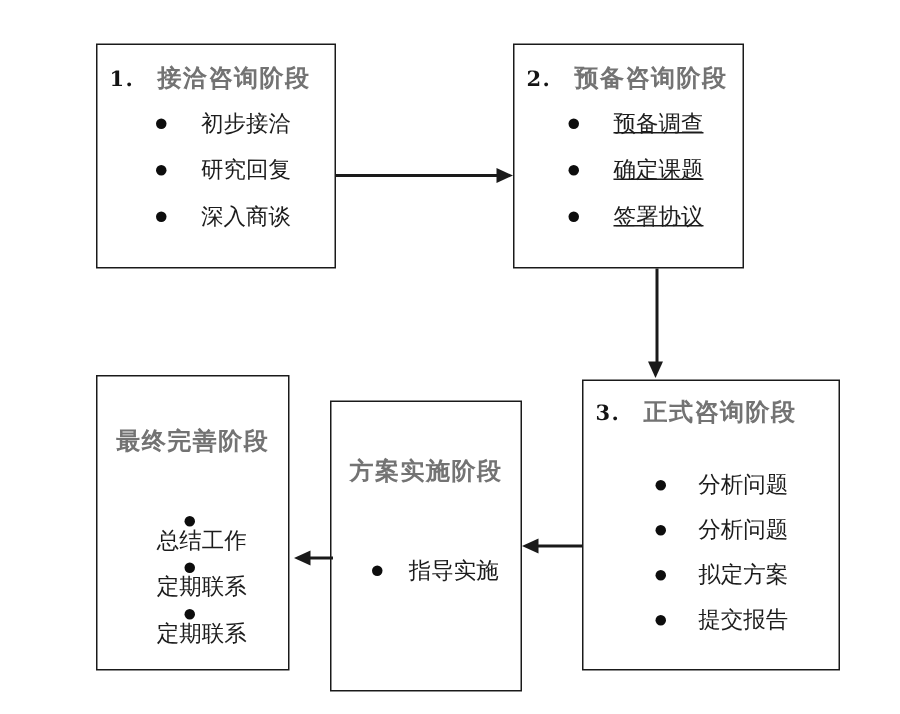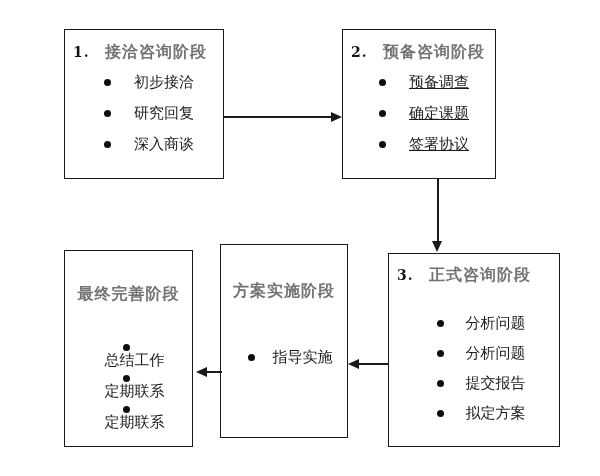--- a/index.html
+++ b/index.html
@@ -81,21 +81,21 @@
 
   
   #node-3 { left: 388px; top: 253px; width: 172px; height: 194px; }
   #node-3 .node-title { margin: 11px 0 0 8px; }
   #node-3 .node-title .num { width: 32px; }
   #node-3 .bullets { margin-top: 22px; }
   #node-3 .bullet-row { height: 30px; padding-left: 14px; }
   #node-3 .bullet-dot { margin-right: 22px; }
 
   
-  #node-4 { left: 220px; top: 244px; width: 128px; height: 194px; }
+  #node-4 { left: 220px; top: 267px; width: 128px; height: 194px; }
   #node-4 .node-title { justify-content: center; margin: 0; position: absolute; top: 36px; left: 0; right: 0; }
   #node-4 .bullets { position: absolute; top: 99px; left: 0; right: 0; }
   #node-4 .bullet-row { height: 26px; padding-left: 12px; }
   #node-4 .bullet-dot { margin-right: 18px; }
 
   
   #node-5 { left: 64px;  top: 250px; width: 129px; height: 197px; }
   #node-5 .node-title { justify-content: center; margin: 0; position: absolute; top: 33px; left: 0; right: 0; }
   #node-5 .bullets { position: absolute; top: 90px; left: 0; right: 0; }
   #node-5 .bullet-row { height: 31px; padding-left: 12px; flex-direction: column; }
@@ -178,25 +178,25 @@
       <li class="bullet-row">
         <span class="bullet-dot"></span>
         <span class="bullet-text">分析问题</span>
       </li>
       <li class="bullet-row">
         <span class="bullet-dot"></span>
         <span class="bullet-text">分析问题</span>
       </li>
       <li class="bullet-row">
         <span class="bullet-dot"></span>
+        <span class="bullet-text">拟定方案</span>
+      </li>
+      <li class="bullet-row">
+        <span class="bullet-dot"></span>
         <span class="bullet-text">提交报告</span>
-      </li>
-      <li class="bullet-row">
-        <span class="bullet-dot"></span>
-        <span class="bullet-text">拟定方案</span>
       </li>
     </ul>
   </div>
 
   <div class="node" id="node-4">
     <div class="node-title">
       <span class="ttl">方案实施阶段</span>
     </div>
     <ul class="bullets">
       <li class="bullet-row">

